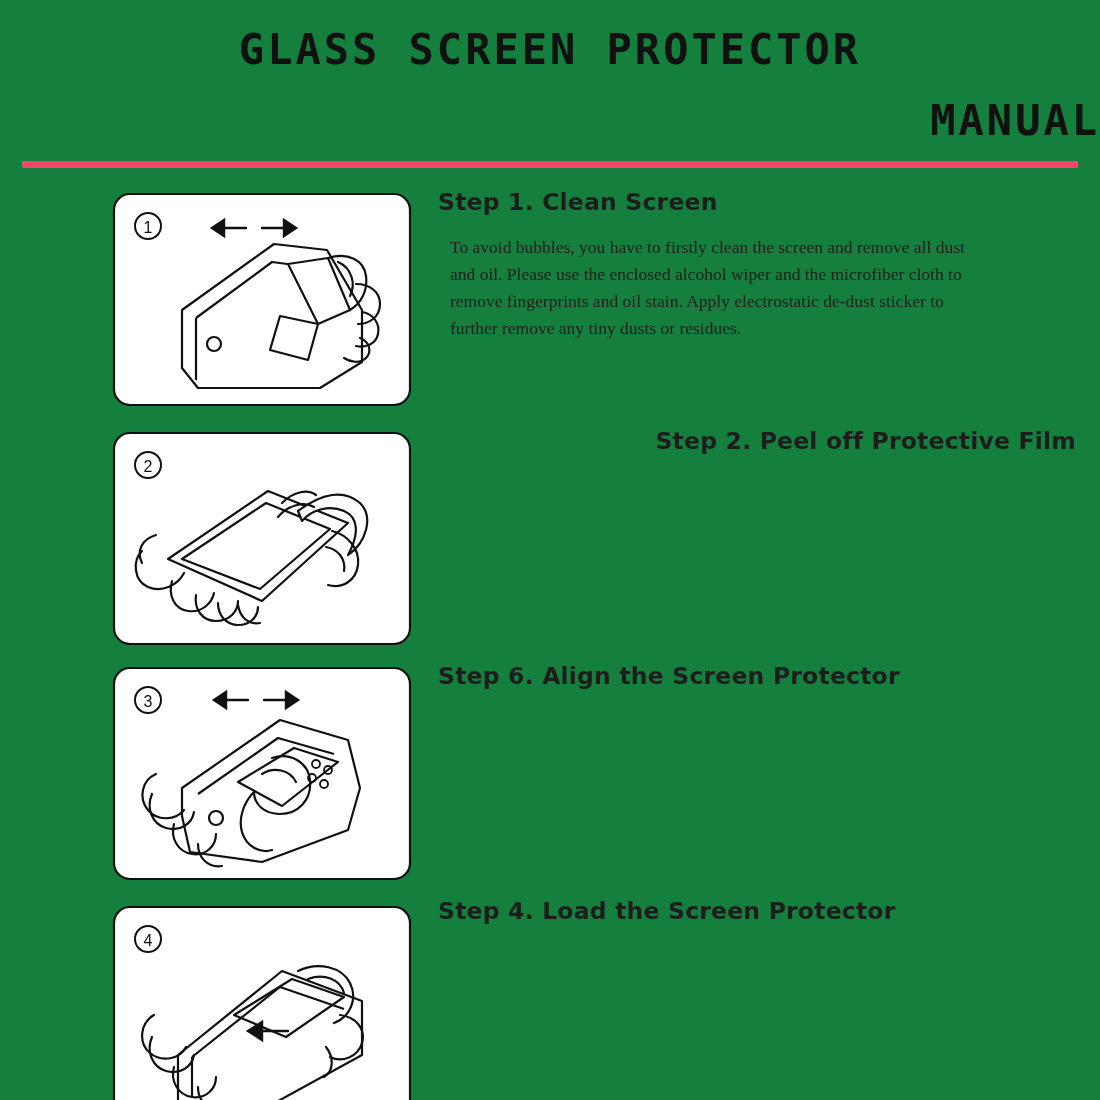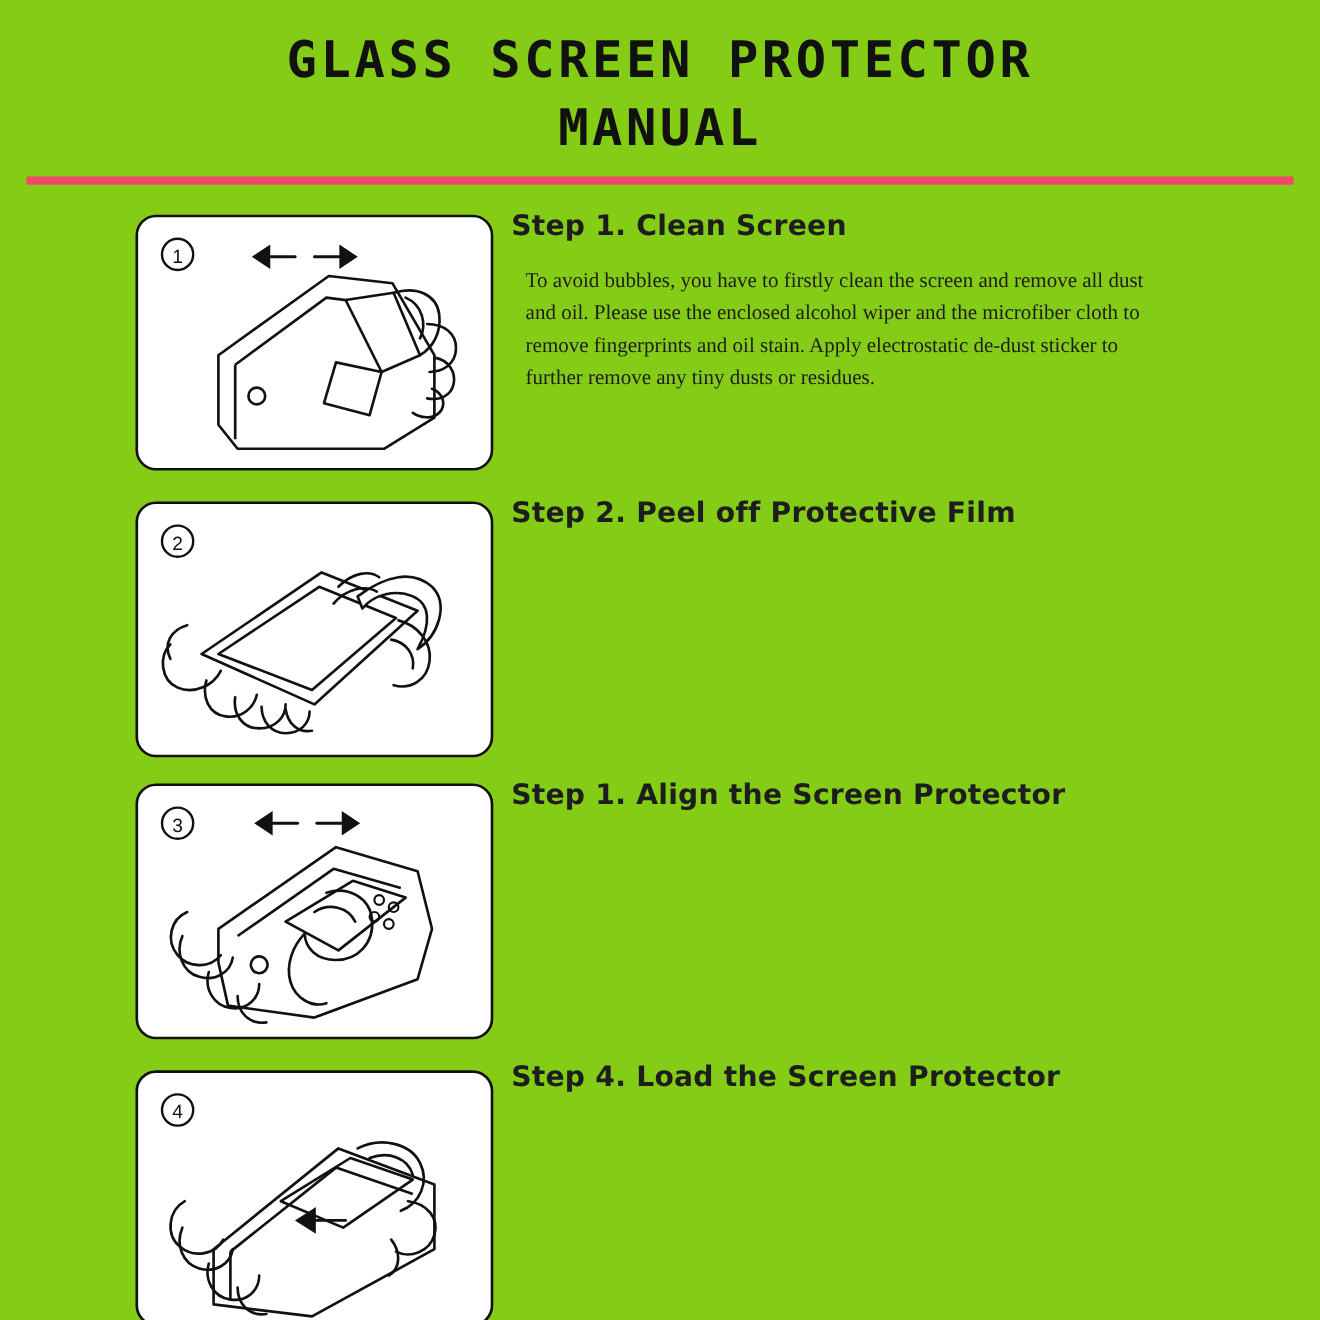--- a/index.html
+++ b/index.html
@@ -12,39 +12,40 @@
     height: 1100px;
     font-family: "Liberation Sans", sans-serif;
     color: #1a1a1a;
     position: relative;
     overflow: hidden;
   }
   .page {
     width: 1100px;
     height: 1100px;
     position: relative;
-    background: #84cc16;
+    background: #15803d;
   }
 
   
   .title-block {
     text-align: center;
     padding-top: 24px;
   }
   .title-line {
     font-family: "DejaVu Sans Mono", monospace;
     font-weight: bold;
     font-size: 42px;
     letter-spacing: 3px;
     line-height: 1.25;
     color: #111111;
     text-transform: uppercase;
   }
   .title-line.second {
-    margin-top: 4px;
+    margin-top: 18px;
+    text-align: right;
   }
   .rule {
     margin: 14px 22px 0 22px;
     height: 7px;
     background: #f2486b;
     border-radius: 1px;
   }
 
   
   .steps {
@@ -62,21 +63,21 @@
     min-width: 300px;
     height: 215px;
     margin-left: 88px;
     position: relative;
   }
   .illus svg {
     display: block;
   }
   .step-text {
     flex: 1;
-    padding-left: 14px;
+    padding-left: 26px;
     padding-top: 6px;
   }
   .step-heading {
     font-family: "DejaVu Sans", sans-serif;
     font-weight: bold;
     font-size: 23.5px;
     color: #1d1d1d;
     margin: 0 0 18px 0;
     letter-spacing: 0.2px;
   }
@@ -84,21 +85,21 @@
     font-family: "Liberation Serif", serif;
     font-size: 17.5px;
     line-height: 1.55;
     color: #1d1d1d;
     margin: 12px;
     max-width: 540px;
   }
 
   
   .step.s1 .step-text { padding-top: 2px; }
-  .step.s2 .step-heading { margin-bottom: 26px; }
+  .step.s2 .step-heading { margin-bottom: 26px; text-align: right; }
   .step.s3 .step-heading { margin-bottom: 28px; }
   .step.s4 .step-heading { margin-bottom: 6px; }
   .step.s1 .illus { margin-top: 6px; }
   .step.s2 .illus { margin-top: 10px; }
   .step.s3 .illus { margin-top: 10px; }
   .step.s4 .illus { margin-top: 14px; }
 </style>
 </head>
 <body>
 
@@ -231,21 +232,21 @@
             <path d="M40 128 C34 142, 40 158, 54 162 C68 166, 80 158, 82 146"></path>
             <path d="M62 158 C58 172, 66 186, 80 188 C94 190, 104 180, 104 168"></path>
             <path d="M86 178 C86 192, 96 202, 110 200"></path>
             <path d="M160 92 C178 86, 196 96, 198 114 C200 134, 186 148, 168 148 C152 148, 142 138, 142 126"></path>
             <path d="M150 108 C162 100, 178 104, 184 116"></path>
             <path d="M142 126 C132 136, 126 152, 130 166 C134 180, 148 188, 160 184"></path>
           </g>
         </svg>
       </div>
       <div class="step-text">
-        <h2 class="step-heading">Step 1. Align the Screen Protector</h2>
+        <h2 class="step-heading">Step 6. Align the Screen Protector</h2>
       </div>
     </div>
 
     <div class="step s4">
       <div class="illus">
         <svg width="300" height="215" viewBox="0 0 300 215" xmlns="http://www.w3.org/2000/svg">
           <rect x="2" y="2" width="296" height="211" rx="16" ry="16" fill="#ffffff" stroke="#111111" stroke-width="2.2"></rect>
           <circle cx="36" cy="34" r="13" fill="none" stroke="#111111" stroke-width="2"></circle>
           <text x="36" y="41" text-anchor="middle" font-family="Liberation Sans, sans-serif" font-size="16" fill="#111111">4</text>
 

